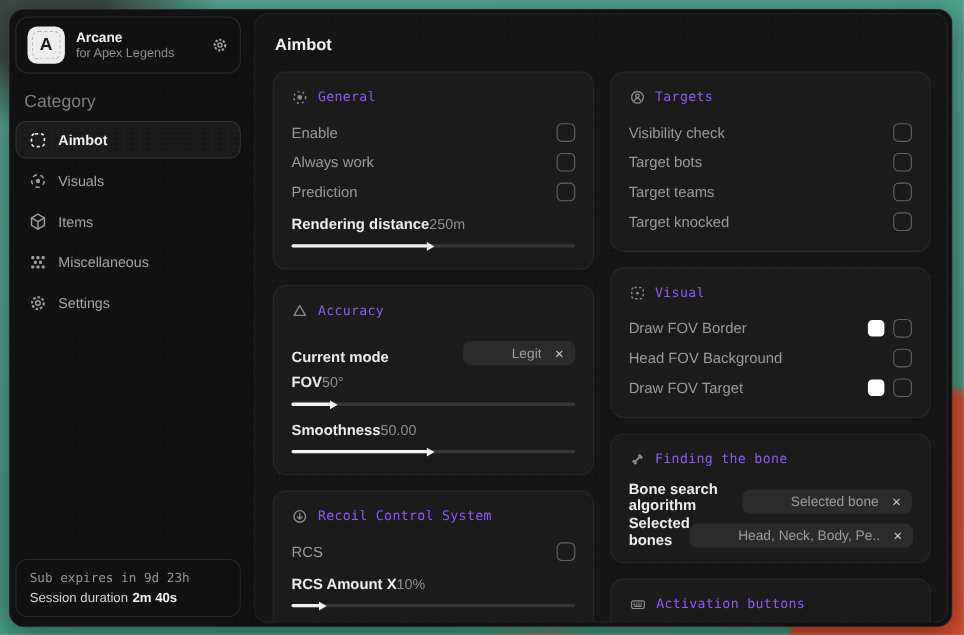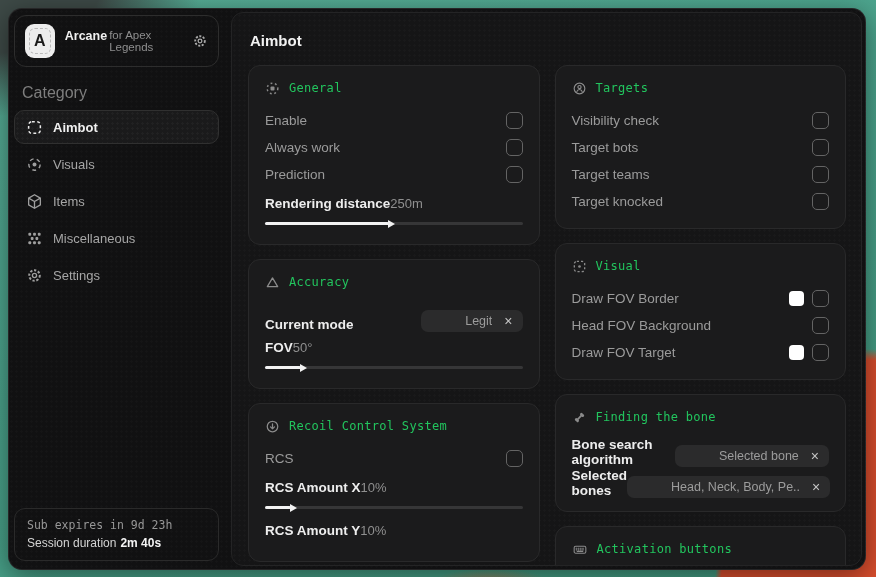--- a/index.html
+++ b/index.html
@@ -29,21 +29,21 @@
     border:1px solid #2d2d2d; border-radius:12px; padding:8px 10px;
     display:flex; align-items:center; gap:10px;
   }
   .avatar {
     width:34px; height:34px; background:#ededed; border-radius:9px; position:relative;
     display:flex; align-items:center; justify-content:center;
     color:#1a1a1a; font-weight:700; font-size:16px;
   }
   .avatar::before { content:''; position:absolute; inset:4px; border:1.5px dashed #b9b9b9; border-radius:6px; }
   .avatar span { position:relative; }
-  .logo-text { display:flex; flex-direction:row; gap:2px; }
+  .logo-text { display:flex; flex-direction:column; gap:2px; }
   .logo-name { font-size:12.5px; font-weight:700; color:#f0f0f0; }
   .logo-sub { font-size:11.5px; color:#8e8e8e; }
   .logo-gear { margin-left:auto; color:#a9a9a9; display:flex; }
   .cat-label { margin:17px 8px 8px; font-size:16px; color:#7e7e7e; }
   .nav { display:flex; flex-direction:column; gap:3px; }
   .nav-item {
     height:34px; display:flex; align-items:center; gap:10px; padding:0 11px;
     border-radius:10px; border:1px solid transparent;
     color:#a6a6a6; font-size:13px; cursor:default;
   }
@@ -73,21 +73,21 @@
     display:flex; flex-direction:column;
   }
   .main-title { font-size:15px; font-weight:700; color:#f2f2f2; margin:2px 0 16px 2px; }
   .cols { display:flex; gap:15px; align-items:flex-start; }
   .col { flex:1; display:flex; flex-direction:column; gap:14px; min-width:0; }
   .panel {
     background:#1b1b1c; border:1px solid #29292a; border-radius:12px;
     padding:12px 16px 13px;
   }
   .phead {
-    display:flex; align-items:center; gap:9px; color:#22c55e;
+    display:flex; align-items:center; gap:9px; color:#8b5cf6;
     font-family:"DejaVu Sans Mono",monospace; font-size:12px; letter-spacing:.3px;
     margin-bottom:9px; height:20px;
   }
   .phead .picon { display:flex; color:#8b8b8b; }
   .crow { display:flex; align-items:center; justify-content:space-between; height:27px;text-align:center; }
   .lbl { font-size:13.5px; color:#9b9b9b; }
   .lbl.strong { color:#ededed; font-weight:600; }
   .val { font-size:13px; color:#8f8f8f; }
   .checkbox {
     width:17px; height:17px; border:1.5px solid #646464; border-radius:5px;
@@ -252,20 +252,29 @@
           </div>
           <div class="srow">
             <div class="srow-top">
               <span class="lbl strong">FOV</span>
               <span class="val">50°</span>
             </div>
             <div class="track">
               <div class="fill" style="width: 14%;"></div>
             </div>
           </div>
+          <div class="srow">
+            <div class="srow-top">
+              <span class="lbl strong">Smoothness</span>
+              <span class="val">50.00</span>
+            </div>
+            <div class="track">
+              <div class="fill" style="width: 48%;"></div>
+            </div>
+          </div>
         </div>
 
         <div class="panel">
           <div class="phead">
             <span class="picon">
               <svg width="15" height="15" viewBox="0 0 18 18" fill="none" stroke="currentColor" stroke-width="1.5" stroke-linecap="round" stroke-linejoin="round">
                 <circle cx="9" cy="9" r="6.3"></circle>
                 <path d="M9 5.8v6M6.6 9.5L9 11.8l2.4-2.3"></path>
               </svg>
             </span>

